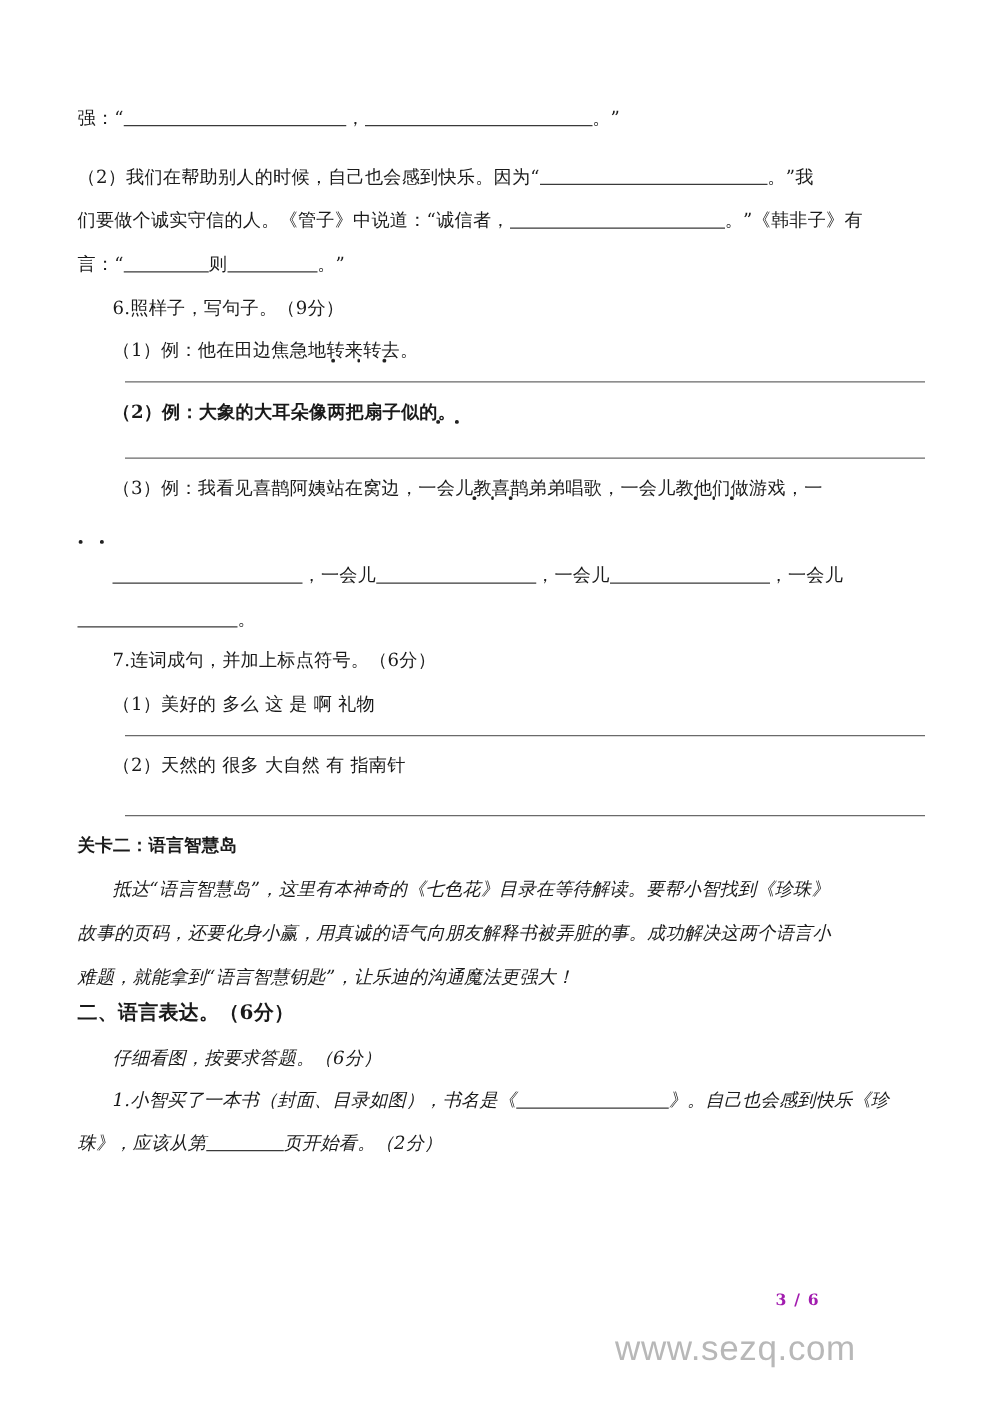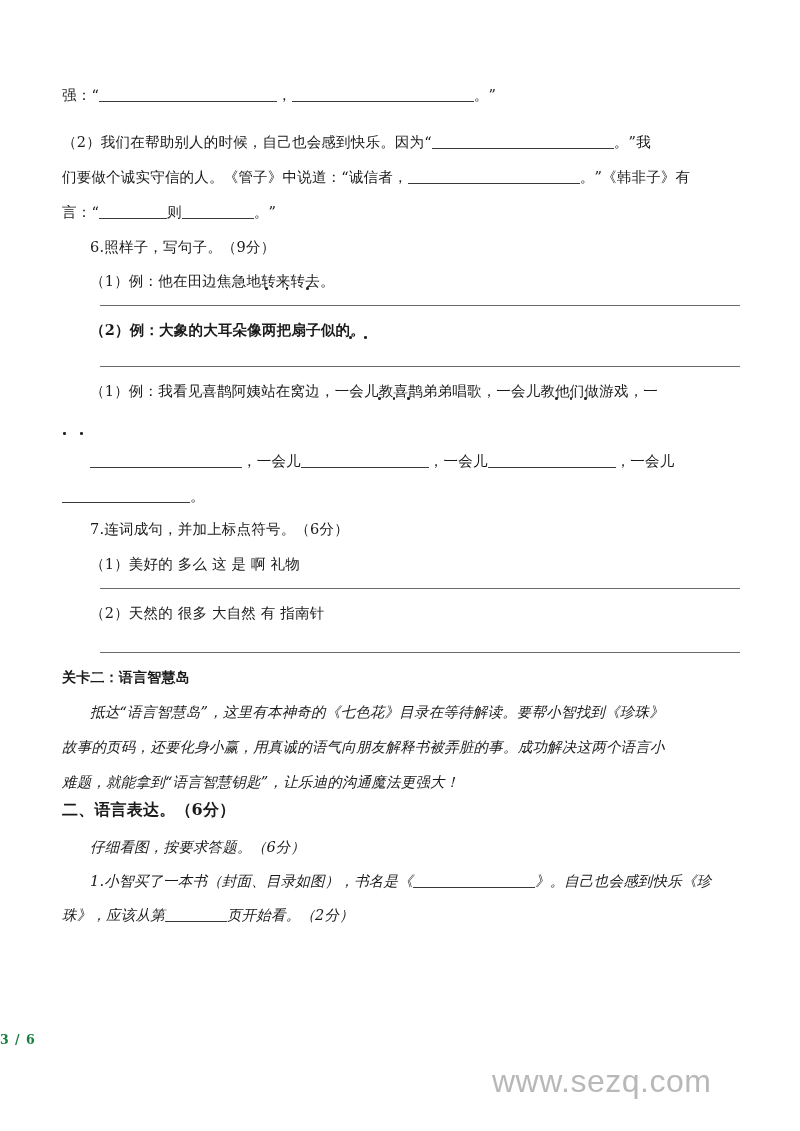--- a/index.html
+++ b/index.html
@@ -68,32 +68,32 @@
     height: 2.6px;
     border-radius: 50%;
     background: #222;
   }
 
   
   .footer-page {
     position: absolute;
     left: 0;
     width: 656px;
-    text-align: left;
+    text-align: right;
     font-size: 12.5px;
     font-weight: bold;
     font-family: "DejaVu Serif", "Liberation Serif", serif;
-    color: #15803d;
+    color: #a21caf;
     letter-spacing: 1px;
   }
 
   .watermark {
     position: absolute;
     font-family: "Liberation Sans", "DejaVu Sans", sans-serif;
-    font-size: 32px;
+    font-size: 28px;
     color: #b8b8b8;
     letter-spacing: 0.5px;
     white-space: nowrap;
   }
 </style>
 </head>
 <body>
 
 <div class="page">
 
@@ -128,21 +128,21 @@
   <div class="dots" style="left:290px; top:336px; width:0;">
     <i></i>
   </div>
   <div class="dots" style="left:349px; top:336px; width:18px; justify-content:space-between;">
     <i></i>
       <i></i>
   </div>
 
   <div class="rule" style="left:100px; top:366px; width:640px;"></div>
 
-  <div class="line" style="left:90px; top:382px;">（1）例：我看见喜鹊阿姨站在窝边，一会儿教喜鹊弟弟唱歌，一会儿教他们做游戏，一</div>
+  <div class="line" style="left:90px; top:382px;">（3）例：我看见喜鹊阿姨站在窝边，一会儿教喜鹊弟弟唱歌，一会儿教他们做游戏，一</div>
   <div class="dots" style="left:378px; top:397px; width:32px; justify-content:space-between;">
     <i></i>
       <i></i>
       <i></i>
   </div>
   <div class="dots" style="left:555px; top:397px; width:32px; justify-content:space-between;">
     <i></i>
       <i></i>
       <i></i>
   </div>

